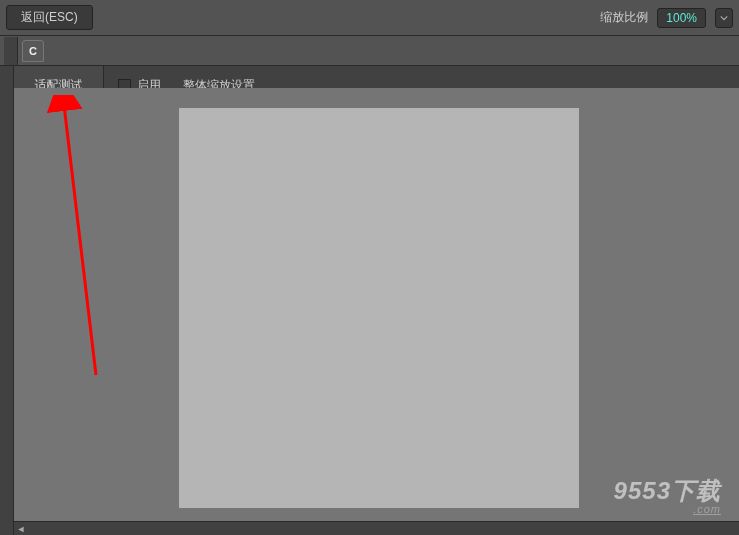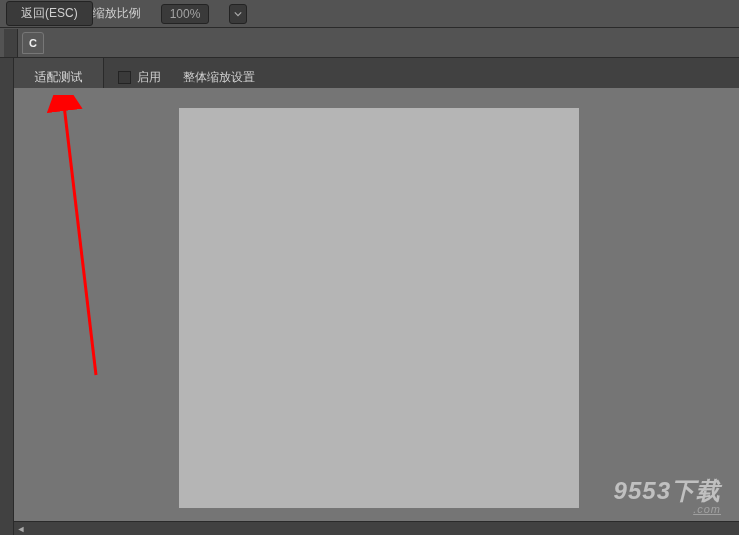--- a/index.html
+++ b/index.html
@@ -9,50 +9,51 @@
       font-family: sans-serif;
     }
     body {
       width: 739px;
       height: 535px;
       background: #535353;
       overflow: hidden;
       position: relative;
     }
     .top-bar {
-      height: 28px;
+      height: 36px;
       background: #535353;
       border-bottom: 1px solid #2a2a2a;
       display: flex;
       align-items: center;
+      justify-content: space-between;
       padding: 3px 6px;
     }
     .back-button {
       background: #3a3a3a;
       border: 1px solid #232323;
       border-radius: 3px;
       color: #d0d0d0;
       font-size: 12px;
       padding: 3px 14px;
       cursor: pointer;
     }
     .zoom-section {
       display: flex;
       align-items: center;
-      gap: 20px;
+      gap: 9px;
     }
     .zoom-label {
       color: #d0d0d0;
       font-size: 12px;
     }
     .zoom-value-box {
       background: #3a3a3a;
       border: 1px solid #232323;
       border-radius: 3px;
-      color: #a3a3a3;
+      color: #5eead4;
       font-size: 12px;
       padding: 2px 8px;
       min-width: 46px;
       text-align: center;
     }
     .zoom-dropdown {
       width: 18px;
       height: 20px;
       background: #3a3a3a;
       border: 1px solid #232323;

